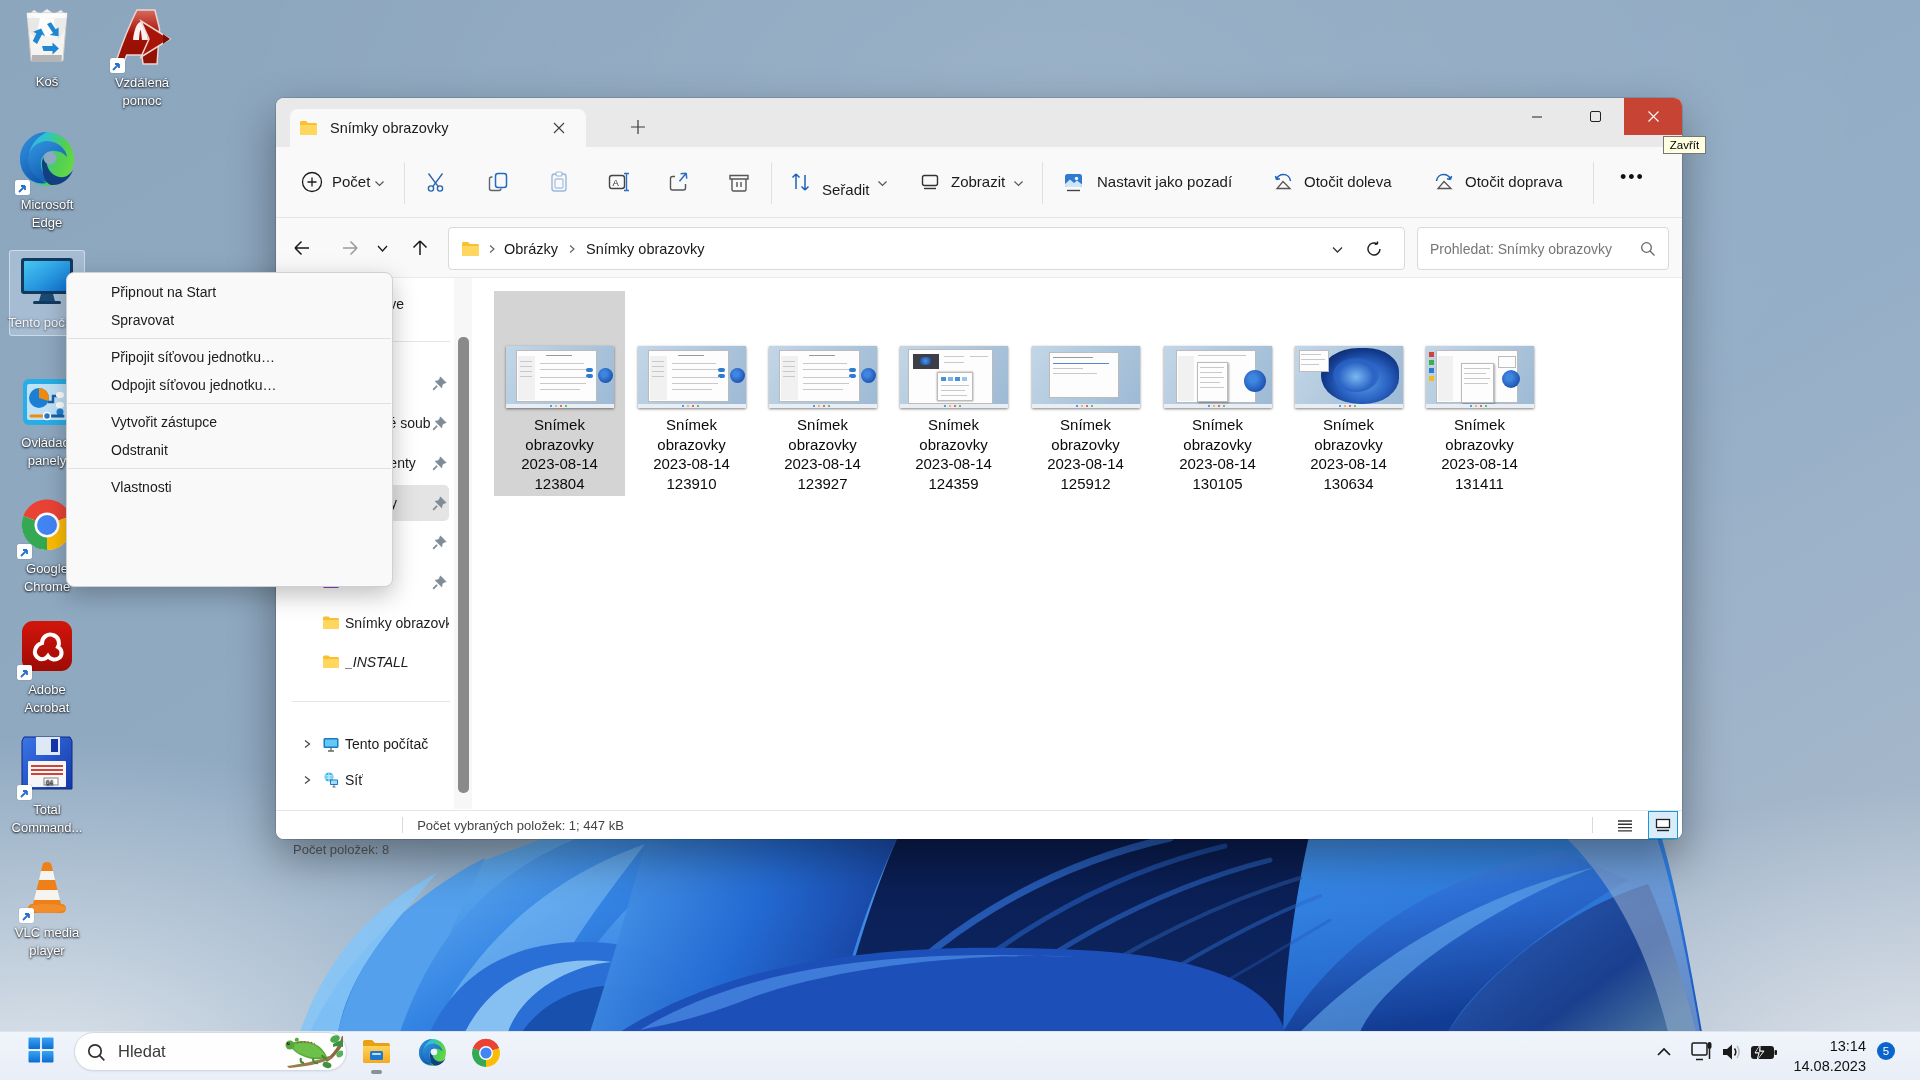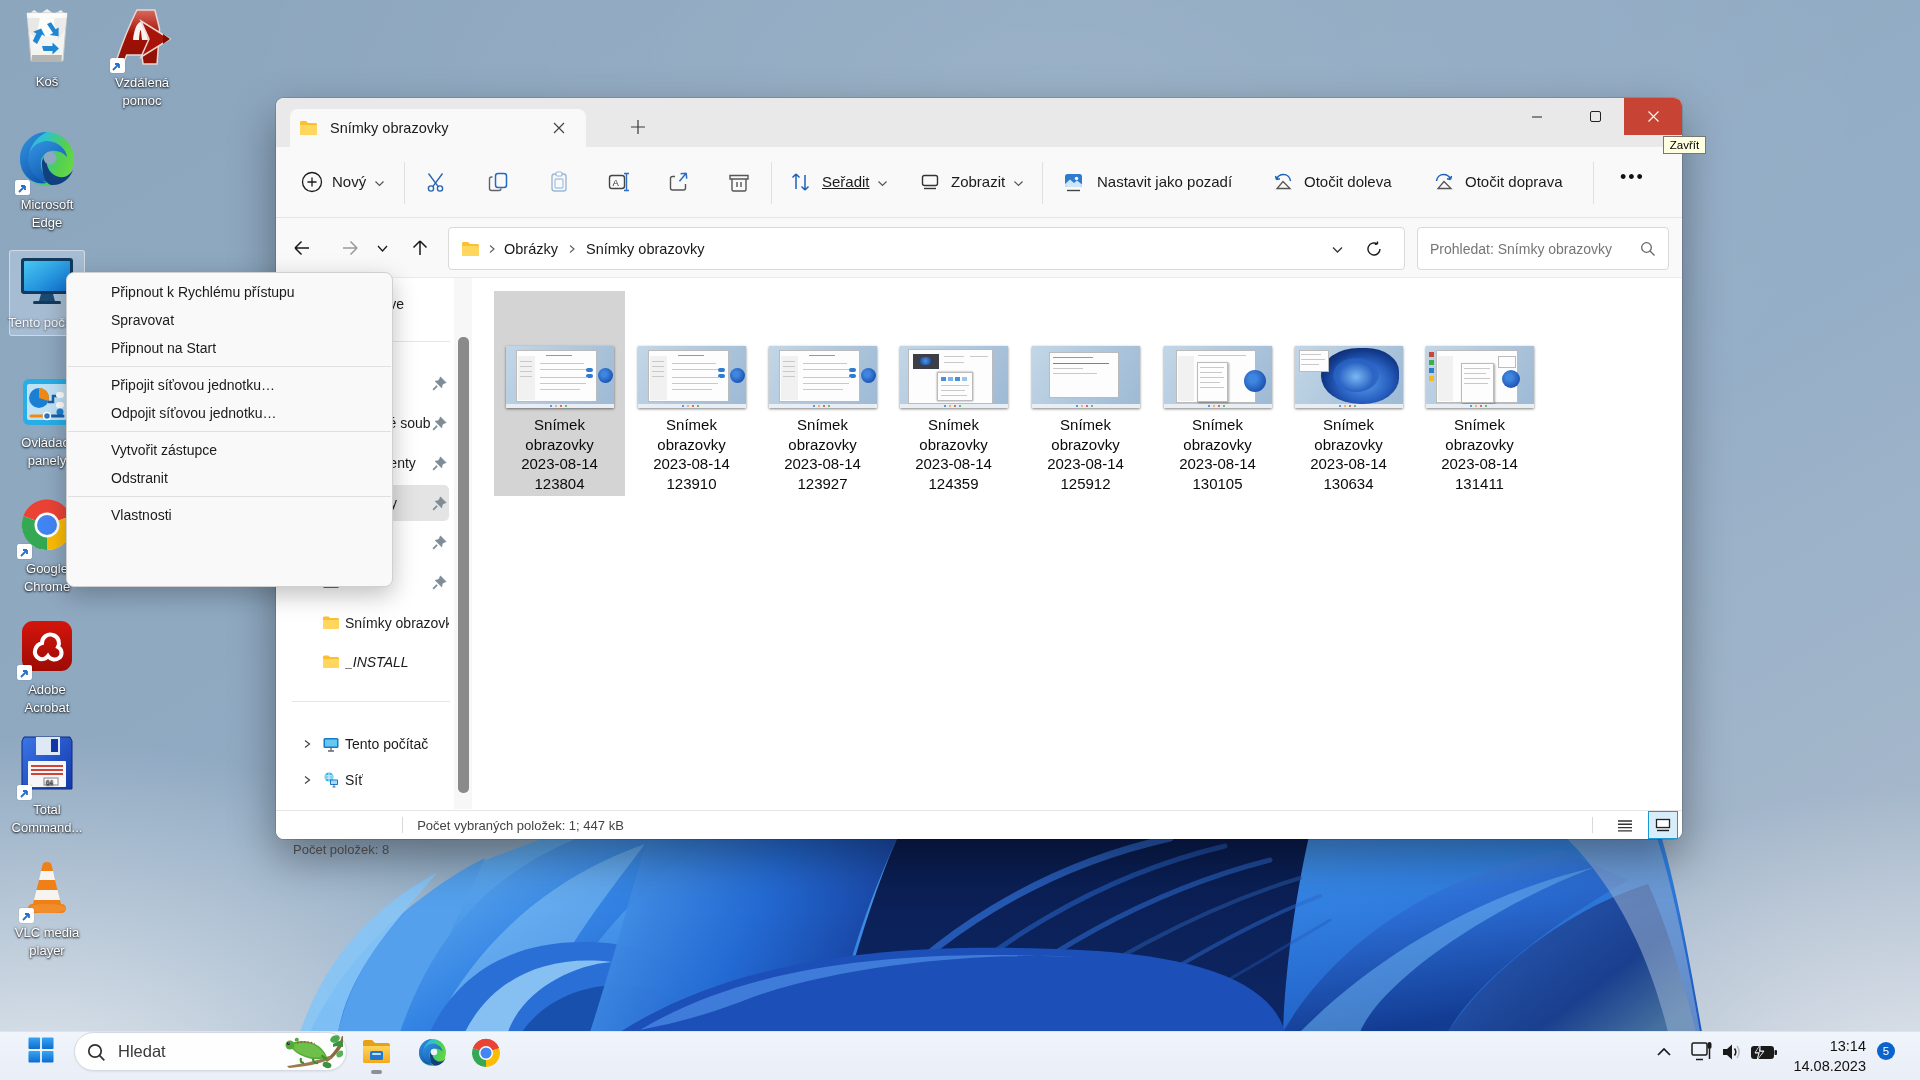--- a/index.html
+++ b/index.html
@@ -336,21 +336,21 @@
             <path d="M1.5,1.5 L11.5,11.5 M11.5,1.5 L1.5,11.5" stroke="#fff" stroke-width="1.1"></path>
           </svg>
         </div>
     </div>
   </div>
   <div id="toolbar">
     <svg style="position:absolute; left:25px; top:24px;" width="22" height="22" viewBox="0 0 22 22">
         <circle cx="11" cy="11" r="9.5" fill="none" stroke="#1a1a1a" stroke-width="1.3"></circle>
         <path d="M11,6.5 L11,15.5 M6.5,11 L15.5,11" stroke="#1a1a1a" stroke-width="1.3"></path>
       </svg>
-    <span style="position:absolute; left:56px; top:26px;">Nový</span>
+    <span style="position:absolute; left:56px; top:26px;">Počet</span>
     <svg style="position:absolute; left:98px; top:31px;" width="11" height="11" viewBox="0 0 11 11">
         <path d="M1.5,3.5 L5.5,7.5 L9.5,3.5" stroke="#555" stroke-width="1.2" fill="none"></path>
       </svg>
     <div style="position:absolute; left:128px; top:15px; width:1px; height:42px; background:#e0e0e0;"></div>
     <svg style="position:absolute; left:149px; top:23px;" width="24" height="24" viewBox="0 0 24 24">
         <g fill="none" stroke="#2866b1" stroke-width="1.4">
           <circle cx="6" cy="18.5" r="2.6"></circle>
           <circle cx="15" cy="18.5" r="2.6"></circle>
           <path d="M7.8,16.6 L17.5,3.5 M13.2,16.6 L3.5,3.5"></path>
         </g>
@@ -380,21 +380,21 @@
           <path d="M5,9 L5,19.5 C5,20.3 5.7,21 6.5,21 L17.5,21 C18.3,21 19,20.3 19,19.5 L19,9"></path>
           <path d="M3,5.5 L21,5.5 L21,9 L3,9 Z"></path>
           <path d="M10,12 L10,17 M14,12 L14,17"></path>
         </g>
       </svg>
     <div style="position:absolute; left:495px; top:15px; width:1px; height:42px; background:#e0e0e0;"></div>
     <svg style="position:absolute; left:513px; top:23px;" width="24" height="24" viewBox="0 0 24 24">
         <path d="M7,19 L7,4 M7,4 L3.5,7.5 M7,4 L10.5,7.5" stroke="#1c62b9" stroke-width="1.5" fill="none"></path>
         <path d="M16,5 L16,20 M16,20 L12.5,16.5 M16,20 L19.5,16.5" stroke="#1c62b9" stroke-width="1.5" fill="none"></path>
       </svg>
-    <span style="position:absolute; left:546px; top:26px;text-decoration:underline;">Seřadit</span>
+    <span style="position:absolute; left:546px; top:34px;">Seřadit</span>
     <svg style="position:absolute; left:601px; top:31px;" width="11" height="11" viewBox="0 0 11 11">
         <path d="M1.5,3.5 L5.5,7.5 L9.5,3.5" stroke="#555" stroke-width="1.2" fill="none"></path>
       </svg>
     <svg style="position:absolute; left:643px; top:24px;" width="22" height="22" viewBox="0 0 22 22">
         <rect x="3.5" y="4.5" width="15" height="10" rx="2" fill="none" stroke="#333" stroke-width="1.4"></rect>
         <path d="M5,17.5 L17,17.5" stroke="#333" stroke-width="1.4"></path>
       </svg>
     <span style="position:absolute; left:675px; top:26px;">Zobrazit</span>
     <svg style="position:absolute; left:737px; top:31px;" width="11" height="11" viewBox="0 0 11 11">
         <path d="M1.5,3.5 L5.5,7.5 L9.5,3.5" stroke="#555" stroke-width="1.2" fill="none"></path>
@@ -773,23 +773,22 @@
     <div style="position:absolute; left:1372px; top:0px; width:30px; height:28px; background:#d9ecf9; border:1px solid #1898d5; display:flex; align-items:center; justify-content:center;">
       <svg width="16" height="14" viewBox="0 0 16 14">
           <rect x="1.5" y="1.5" width="13" height="8" fill="#fff" stroke="#222" stroke-width="1.3"></rect>
           <path d="M2,12.5 L14,12.5" stroke="#222" stroke-width="1.4"></path>
         </svg>
     </div>
   </div>
 </div>
 
 <div id="cmenu">
-  <div class="mi">Připnout k Rychlému přístupu</div>
+  <div class="mi">Připnout na Start</div>
   <div class="mi">Spravovat</div>
-  <div class="mi">Připnout na Start</div>
   <div class="msep"></div>
   <div class="mi">Připojit síťovou jednotku…</div>
   <div class="mi">Odpojit síťovou jednotku…</div>
   <div class="msep"></div>
   <div class="mi">Vytvořit zástupce</div>
   <div class="mi">Odstranit</div>
   <div class="msep"></div>
   <div class="mi">Vlastnosti</div>
 </div>
 

